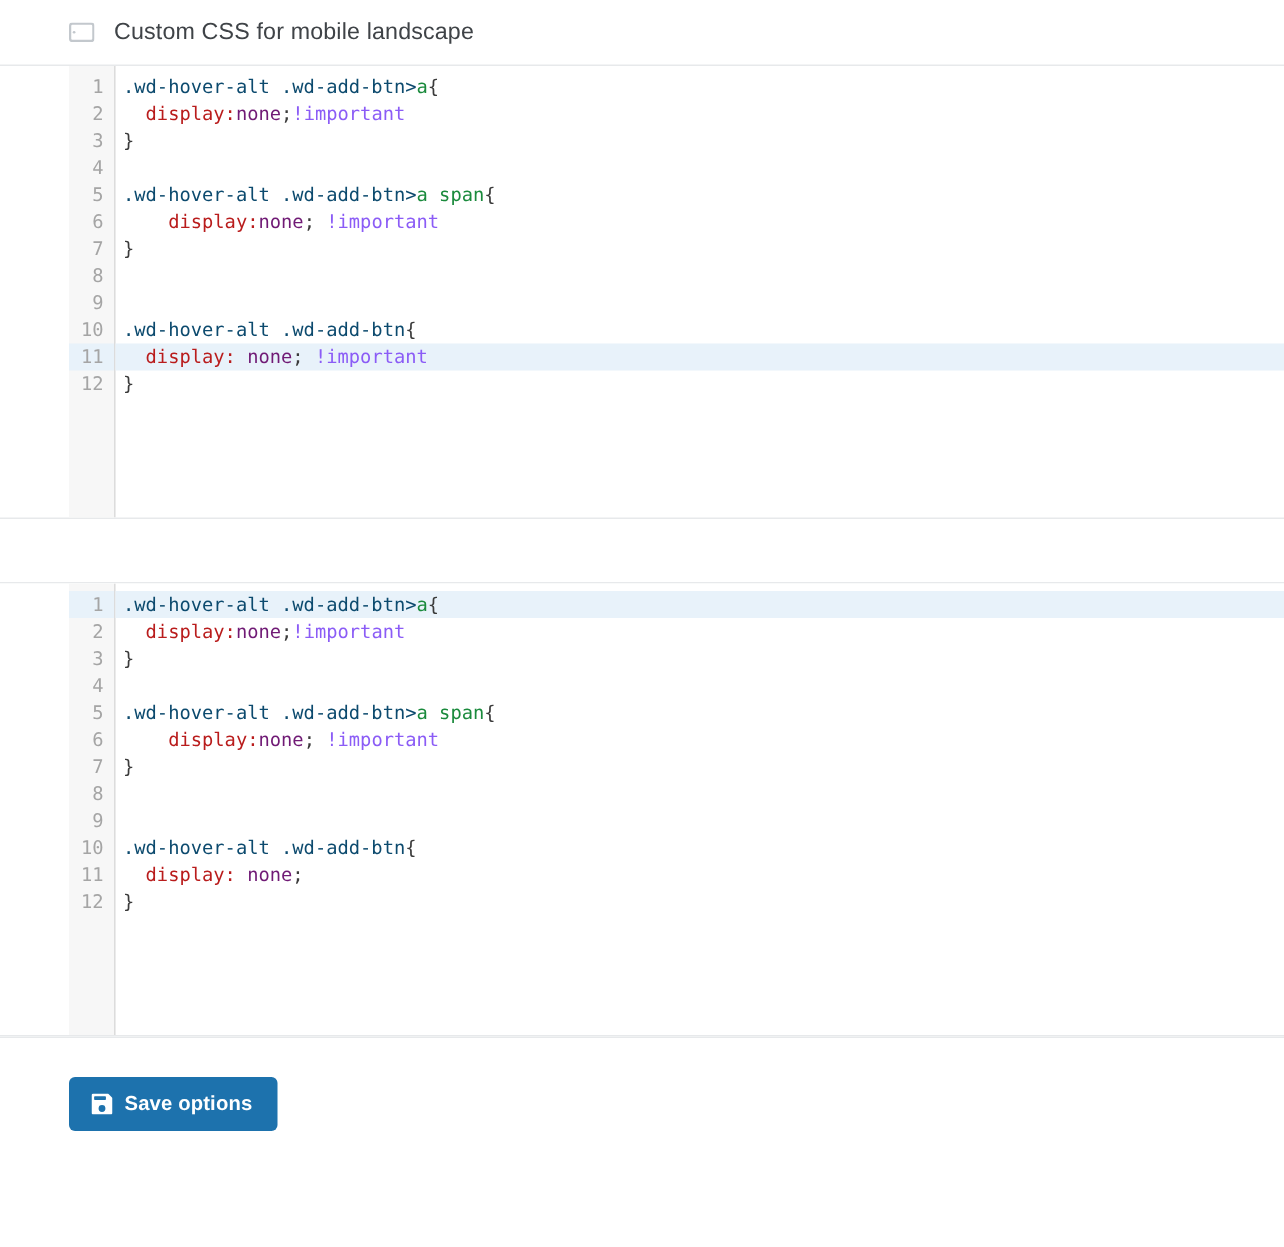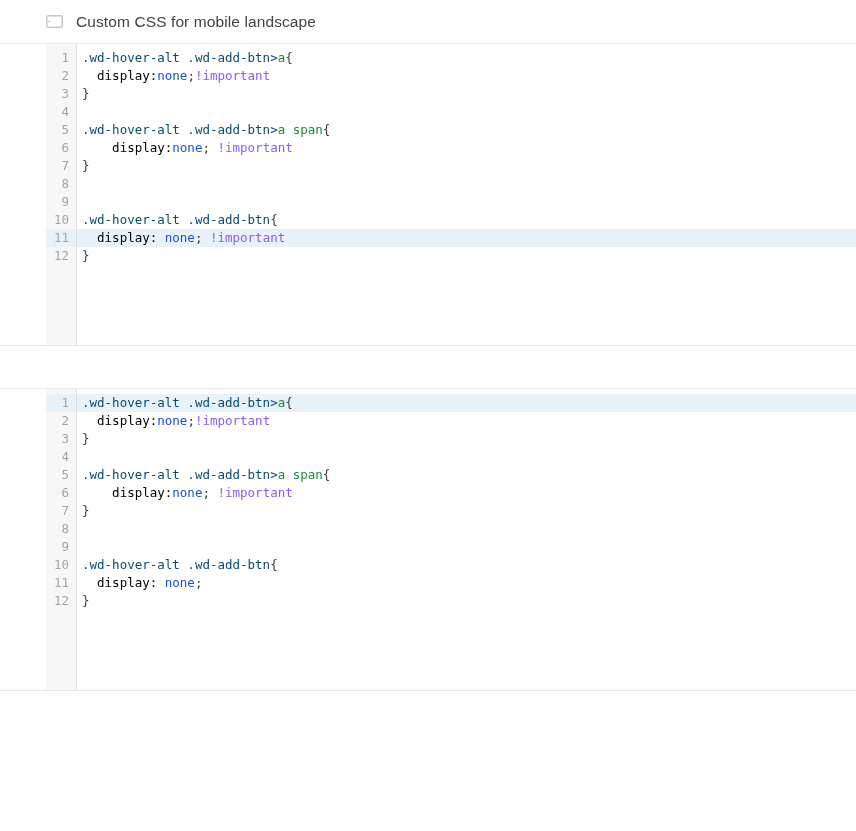--- a/index.html
+++ b/index.html
@@ -133,22 +133,22 @@
     z-index: 2;
     padding-left: 6px;
     color: #3b3b3b;
     line-height: 18px;
     white-space: pre;
   }
 
   
   .t-sel   { color: #0c4a6e; }
   .t-tag   { color: #1a8a3c; }
-  .t-prop  { color: #000000; }
-  .t-val   { color: #1d4ed8; }
+  .t-prop  { color: #b91c1c; }
+  .t-val   { color: #701a75; }
   .t-imp   { color: #8b5cf6; }
   .t-punc  { color: #3b3b3b; }
 
   
   .block-gap { height: 42px; }
 
   
   .footer {
     margin-left: -46px;
     width: 856px;
@@ -235,14 +235,27 @@
           <div class="code-line"><span class="ln">7</span><span class="ltxt"><span class="t-punc">}</span></span></div>
           <div class="code-line"><span class="ln">8</span><span class="ltxt"><span class="t-sel"></span></span></div>
           <div class="code-line"><span class="ln">9</span><span class="ltxt"><span class="t-sel"></span></span></div>
           <div class="code-line"><span class="ln">10</span><span class="ltxt"><span class="t-sel">.wd-hover-alt .wd-add-btn</span><span class="t-punc">{</span></span></div>
           <div class="code-line"><span class="ln">11</span><span class="ltxt"><span class="t-prop">  display: </span><span class="t-val">none</span><span class="t-punc">;</span></span></div>
           <div class="code-line"><span class="ln">12</span><span class="ltxt"><span class="t-punc">}</span></span></div>
         </div>
     </div>
   </div>
 
+  <div class="footer">
+    <div class="footer-divider"></div>
+    <div class="save-wrap">
+      <button class="btn-save">
+        <span>
+          <svg width="14" height="14" viewBox="0 0 16 16" aria-hidden="true">
+            <path fill="#ffffff" d="M12.6 0H1.4A1.4 1.4 0 0 0 0 1.4v13.2A1.4 1.4 0 0 0 1.4 16h13.2a1.4 1.4 0 0 0 1.4-1.4V3.4L12.6 0zM8 14a2.6 2.6 0 1 1 0-5.2A2.6 2.6 0 0 1 8 14zM10.4 5H2.6A.6.6 0 0 1 2 4.4V2.6a.6.6 0 0 1 .6-.6h7.8a.6.6 0 0 1 .6.6v1.8a.6.6 0 0 1-.6.6z"></path>
+          </svg>
+        </span>
+        <span>Save options</span>
+      </button>
+    </div>
+  </div>
 
 </div>
 
 </body></html>

